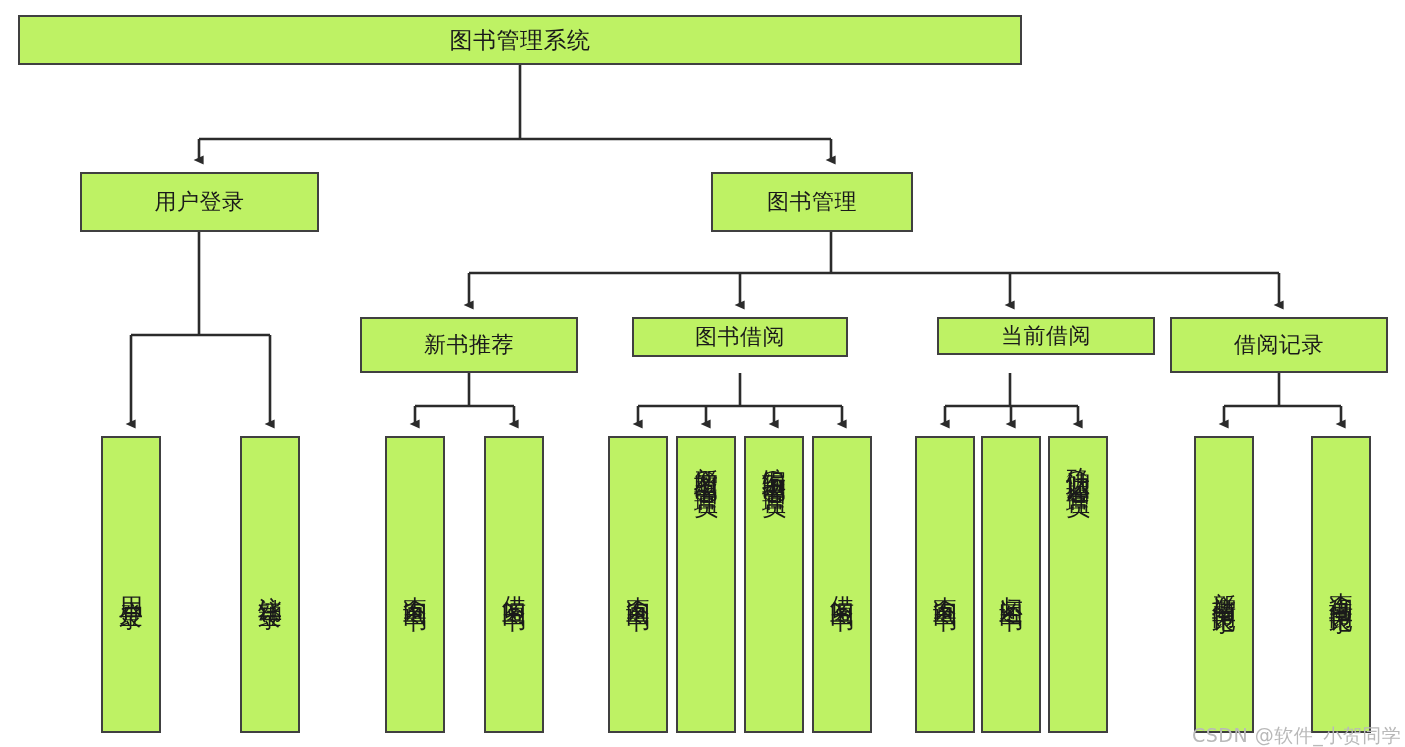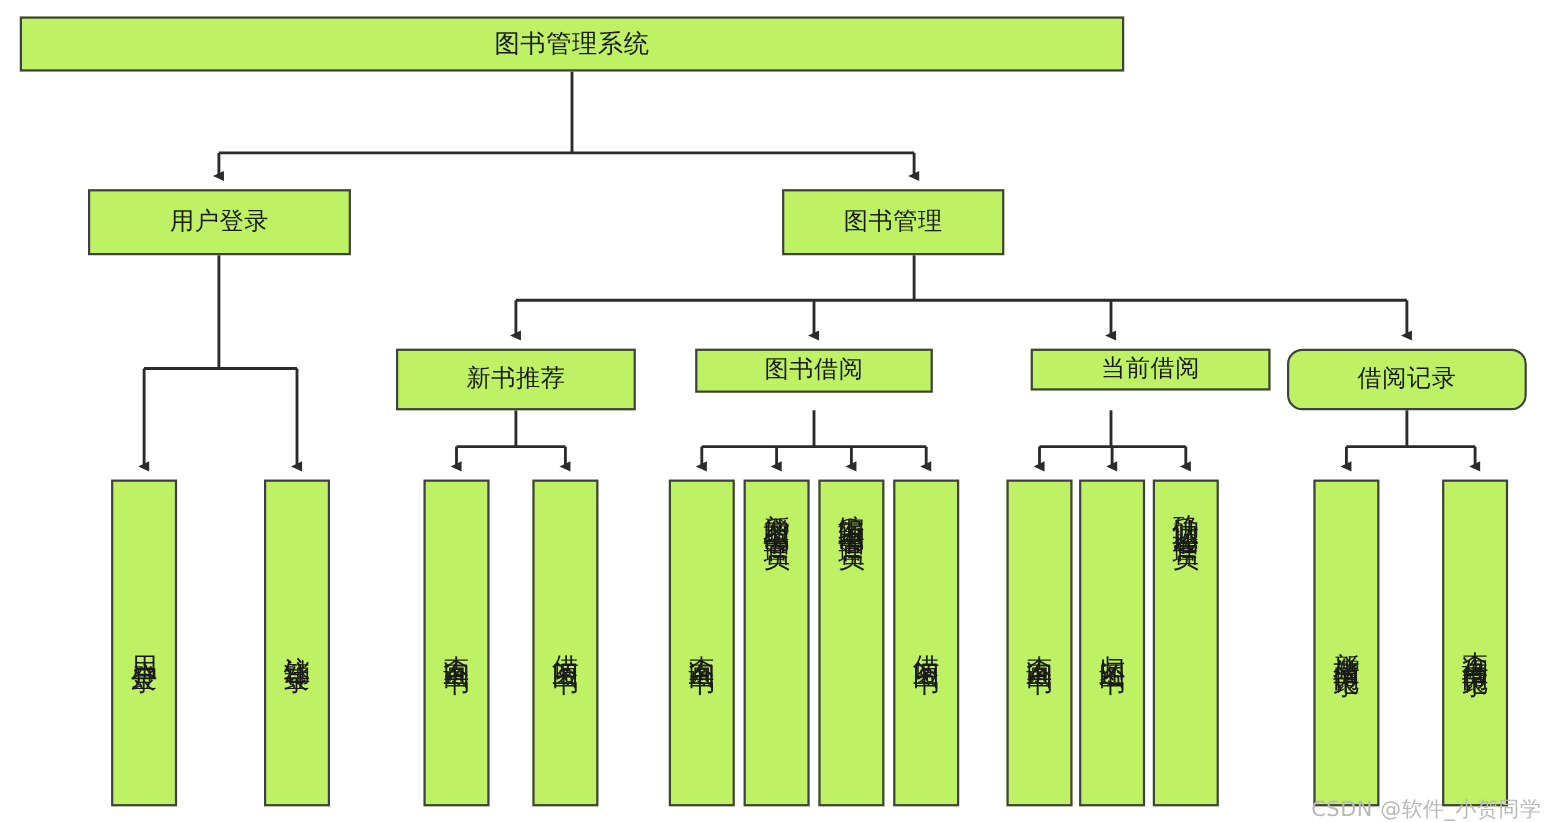--- a/index.html
+++ b/index.html
@@ -145,21 +145,21 @@
 
   <div class="node h" style="left:360px; top:317px; width:218px; height:56px;">
     <span class="node-label">新书推荐</span>
   </div>
   <div class="node h" style="left:632px; top:317px; width:216px; height:40px;">
     <span class="node-label">图书借阅</span>
   </div>
   <div class="node h" style="left:901px; top:317px; width:218px; height:38px;margin-left:36px;">
     <span class="node-label">当前借阅</span>
   </div>
-  <div class="node h" style="left:1170px; top:317px; width:218px; height:56px;border-radius:14px;">
+  <div class="node h" style="left:1170px; top:317px; width:218px; height:56px;">
     <span class="node-label">借阅记录</span>
   </div>
 
   <div class="node v centered" style="left:101px; top:436px; width:60px; height:297px;">
     <span class="node-label">用户登录</span>
   </div>
   <div class="node v centered" style="left:240px; top:436px; width:60px; height:297px;">
     <span class="node-label">注销登录</span>
   </div>
 

